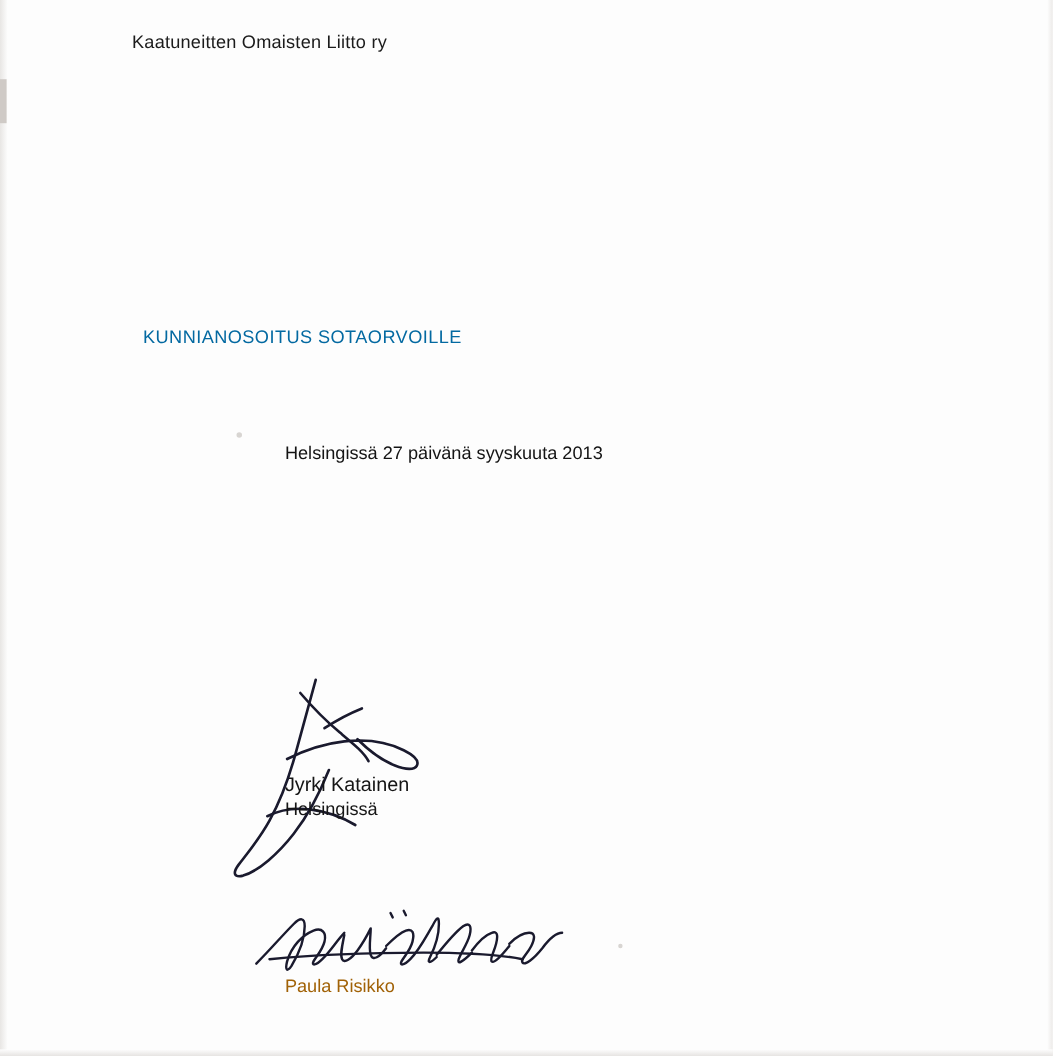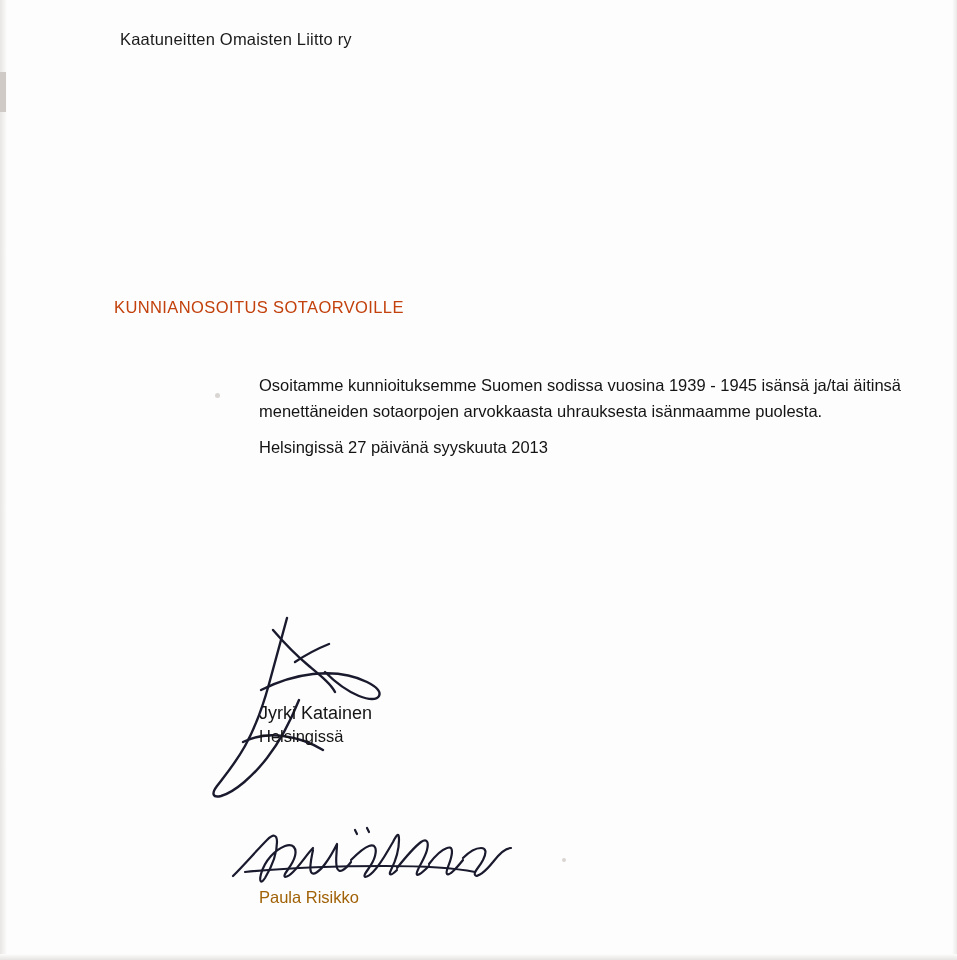--- a/index.html
+++ b/index.html
@@ -60,43 +60,43 @@
     position: absolute;
     left: 120px;
     top: 30px;
     font-size: 16.5px;
     letter-spacing: 0.2px;
     color: #1b1b1b;
   }
 
   .doc-title {
     position: absolute;
-    left: 114px;
+    left: 130px;
     top: 298px;
     font-size: 16.5px;
     letter-spacing: 0.4px;
-    color: #c2410c;
+    color: #0369a1;
   }
 
   .body-block {
     position: absolute;
     left: 259px;
     top: 372px;
     width: 690px;
   }
 
   .para {
     font-size: 16.5px;
     line-height: 26px;
     color: #141414;
     margin: 0;
   }
   .para.p1 { width: 672px; }
   .para.p2 { margin-top: 27px; }
-  .para.p3 { margin-top: 10px; }
+  .para.p3 { margin-top: 27px; }
 
   
   .sig1-wrap {
     position: absolute;
     left: 195px;
     top: 600px;
     width: 330px;
     height: 210px;
   }
   .sig1-wrap svg, .sig2-wrap svg { display: block; }
@@ -156,21 +156,20 @@
   <div class="scan-edge-bottom"></div>
 
   <div class="speck" style="left:215px; top:393px; width:5px; height:5px;"></div>
   <div class="speck" style="left:562px; top:858px; width:4px; height:4px;"></div>
 
   <div class="org-name">Kaatuneitten Omaisten Liitto ry</div>
 
   <div class="doc-title">KUNNIANOSOITUS SOTAORVOILLE</div>
 
   <div class="body-block">
-    <p class="para p1">Osoitamme kunnioituksemme Suomen sodissa vuosina 1939 - 1945 isänsä ja/tai äitinsä menettäneiden sotaorpojen arvokkaasta uhrauksesta isänmaamme puolesta.</p>
     <p class="para p3">Helsingissä 27 päivänä syyskuuta 2013</p>
   </div>
 
   <div class="sig1-wrap">
     <svg width="330" height="215" viewBox="0 0 330 215" fill="none" xmlns="http://www.w3.org/2000/svg">
       <g stroke="#1a1a2e" stroke-width="2.4" stroke-linecap="round" stroke-linejoin="round" fill="none">
         <path d="M92 18 C 86 40, 80 62, 74 84 C 68 106, 60 128, 50 146 C 40 164, 28 178, 22 186 C 16 194, 18 198, 26 196 C 40 192, 58 176, 72 158 C 86 140, 96 120, 104 100"></path>
         <path d="M78 30 C 90 44, 102 56, 114 66 C 126 76, 136 84, 140 92"></path>
         <path d="M66 90 C 82 82, 100 76, 118 74 C 136 72, 156 74, 172 82 C 182 87, 186 92, 184 96 C 182 100, 174 100, 164 96 C 152 91, 140 82, 130 72"></path>
         <path d="M100 62 C 112 54, 124 48, 134 44"></path>

